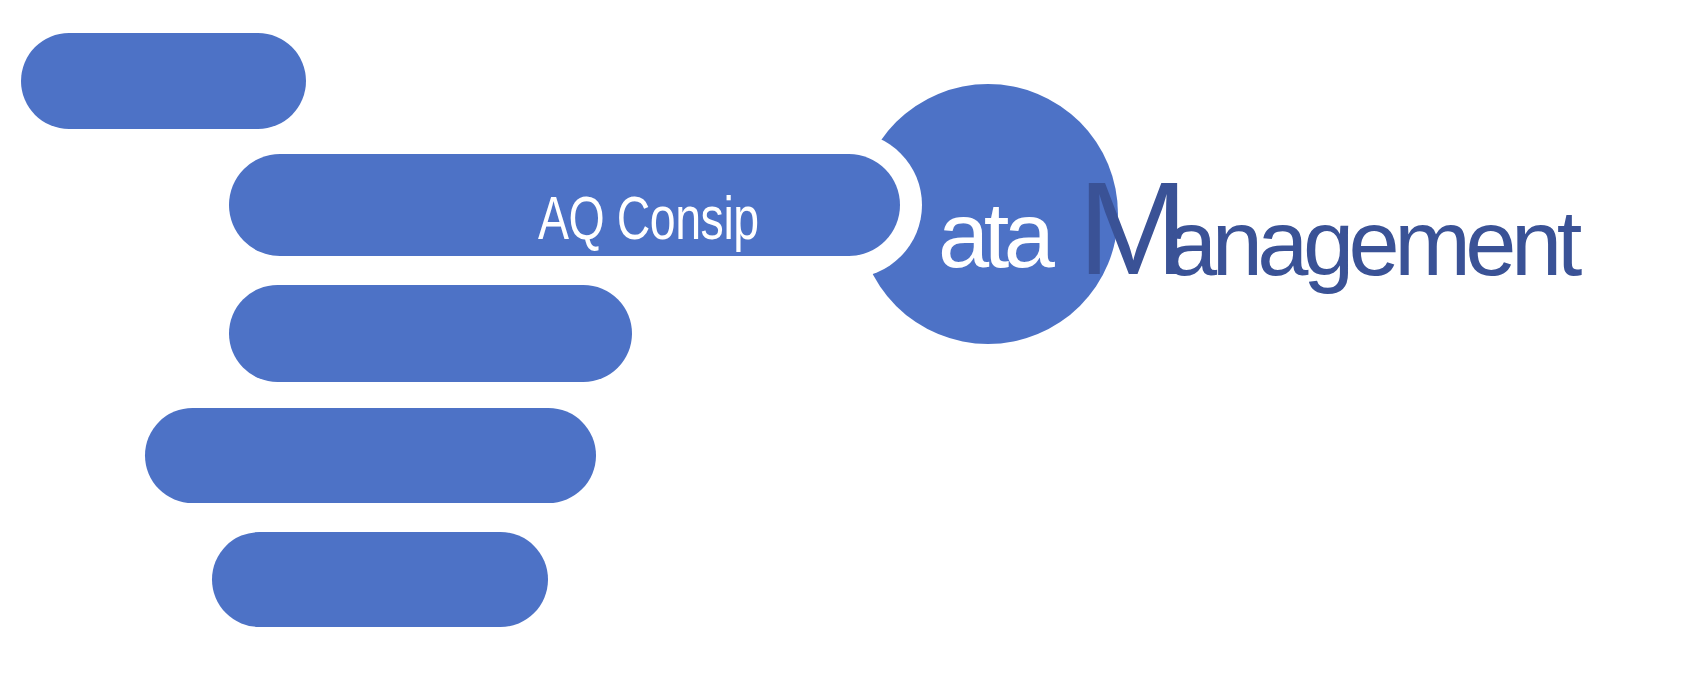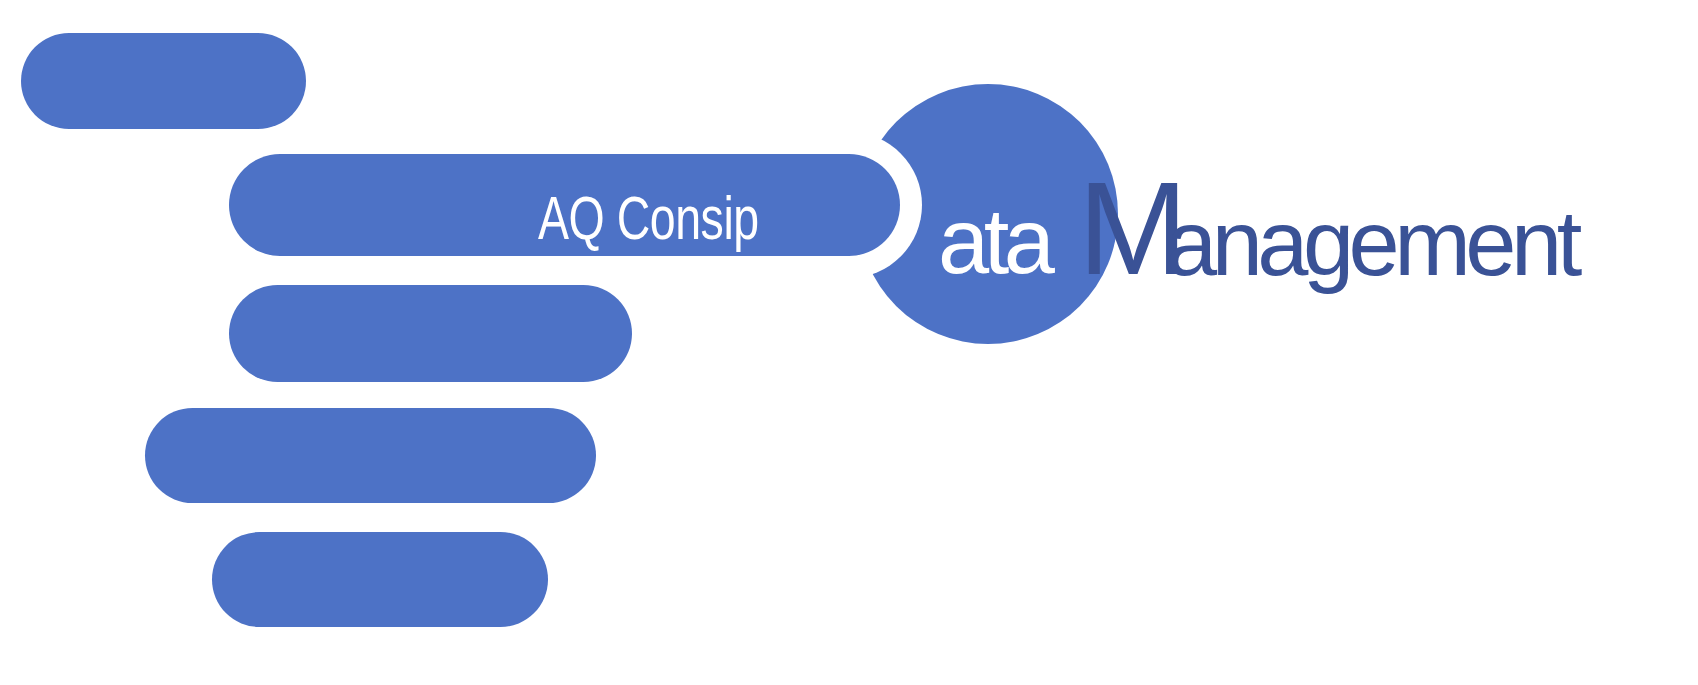--- a/index.html
+++ b/index.html
@@ -32,21 +32,21 @@
     border-radius:50%;background:var(--primary);z-index:1;
   }
 
   
   .txt{position:absolute;line-height:1;white-space:nowrap;z-index:5}
   .pill-label{
     left:538px;top:187px;font-size:62px;letter-spacing:-0.01em;
     color:var(--text_light);
     transform:scaleX(0.75);transform-origin:0 0;
   }
-  .word-ata{left:938px;top:195px;font-size:92px;letter-spacing:-0.06em;color:var(--text_light)}
+  .word-ata{left:938px;top:189px;font-size:92px;letter-spacing:-0.06em;color:var(--text_light)}
   .word-m{left:1078px;top:163px;font-size:132px;color:var(--text_dark)}
   .word-rest{left:1166px;top:197px;font-size:92px;letter-spacing:-0.06em;color:var(--text_dark)}
 </style>
 </head>
 <body>
 
 <div class="canvas">
 
   <div class="pill pill-1"></div>
 

